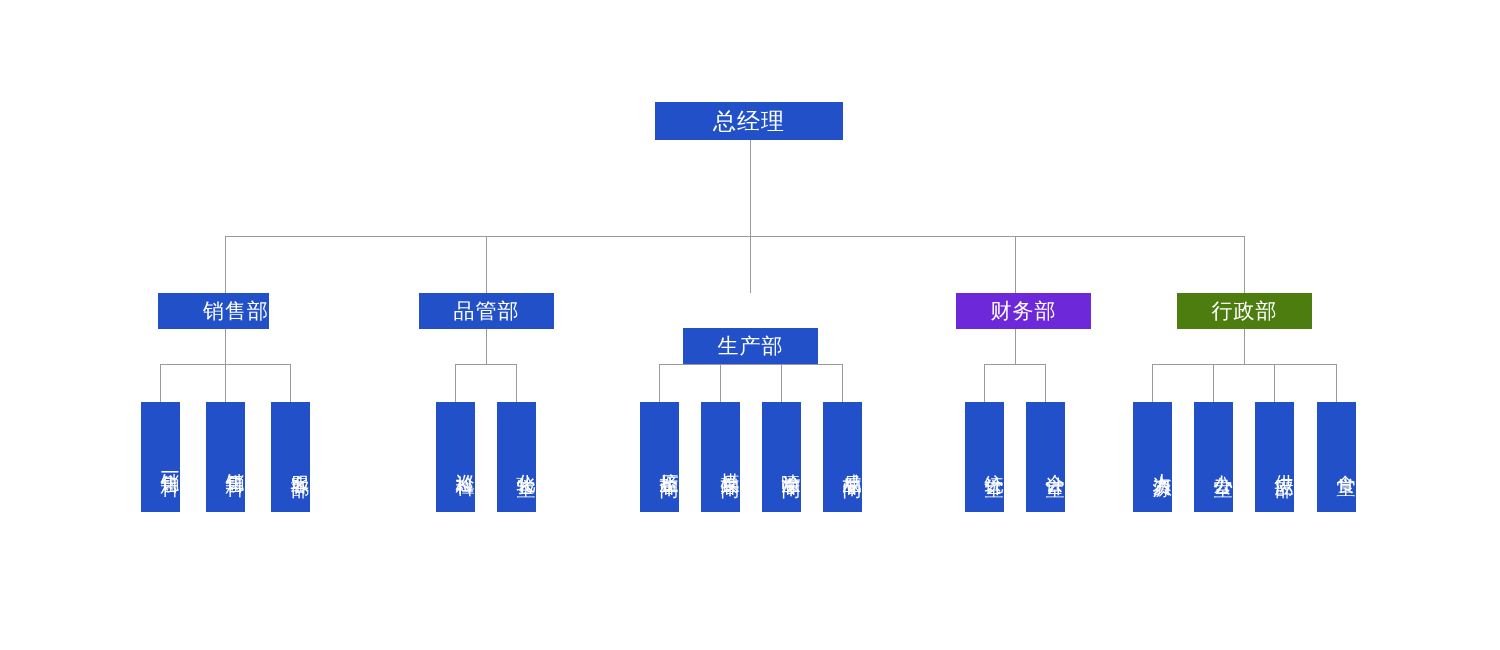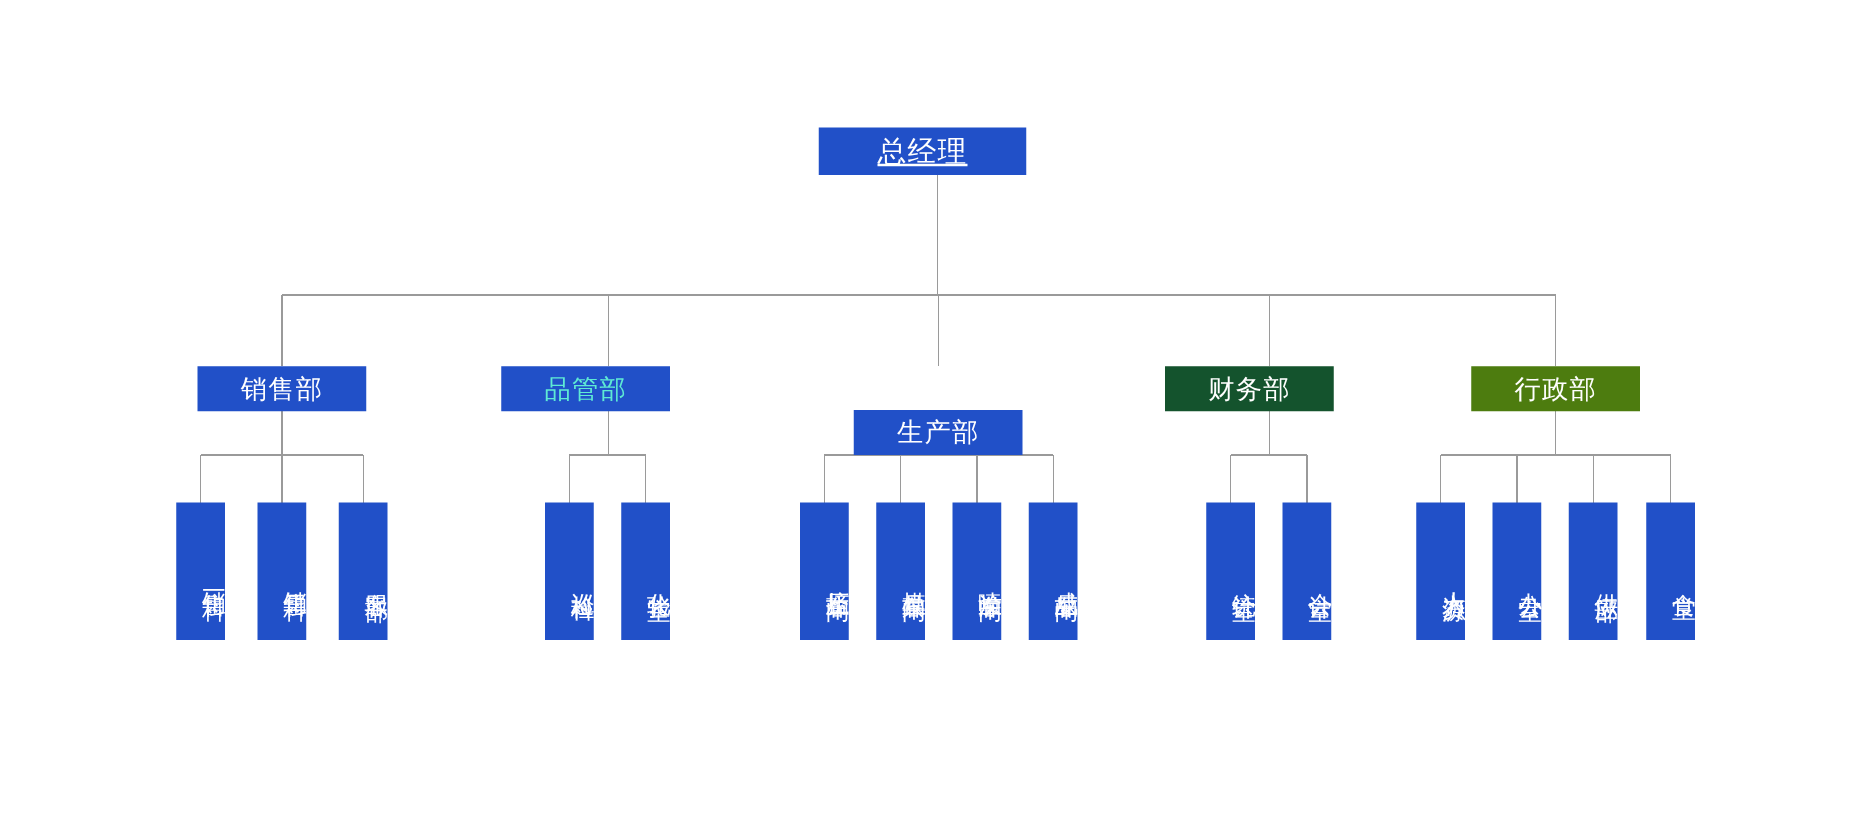--- a/index.html
+++ b/index.html
@@ -86,36 +86,36 @@
       <line x1="1244.5" y1="236" x2="1244.5" y2="293" stroke="#9a9a9a" stroke-width="1" shape-rendering="crispEdges"></line>
       <line x1="1244.5" y1="329" x2="1244.5" y2="364" stroke="#9a9a9a" stroke-width="1" shape-rendering="crispEdges"></line>
       <line x1="1152.5" y1="364" x2="1336.5" y2="364" stroke="#9a9a9a" stroke-width="1" shape-rendering="crispEdges"></line>
       <line x1="1152.5" y1="364" x2="1152.5" y2="402" stroke="#9a9a9a" stroke-width="1" shape-rendering="crispEdges"></line>
       <line x1="1213.5" y1="364" x2="1213.5" y2="402" stroke="#9a9a9a" stroke-width="1" shape-rendering="crispEdges"></line>
       <line x1="1274.5" y1="364" x2="1274.5" y2="402" stroke="#9a9a9a" stroke-width="1" shape-rendering="crispEdges"></line>
       <line x1="1336.5" y1="364" x2="1336.5" y2="402" stroke="#9a9a9a" stroke-width="1" shape-rendering="crispEdges"></line>
     </svg>
 
   <div id="nodes">
-      <div class="node root" style="left: 655px; top: 102px; width: 166px; height: 38px; background: rgb(33, 80, 200); color: rgb(255, 255, 255); text-decoration: underline;">
+      <div class="node root" style="left: 655px; top: 102px; width: 188px; height: 38px; background: rgb(33, 80, 200); color: rgb(255, 255, 255);">
         <span>总经理</span>
       </div>
-      <div class="node dept" style="left: 158px; top: 293px; width: 135px; height: 36px; background: rgb(33, 80, 200); color: rgb(255, 255, 255);">
+      <div class="node dept" style="left: 158px; top: 293px; width: 111px; height: 36px; background: rgb(33, 80, 200); color: rgb(255, 255, 255); justify-content: flex-end;">
         <span>销售部</span>
       </div>
       <div class="node leaf" style="left: 141px; top: 402px; width: 39px; height: 110px; background: rgb(33, 80, 200); color: rgb(255, 255, 255);">
         <span>销售一科</span>
       </div>
       <div class="node leaf" style="left: 206px; top: 402px; width: 39px; height: 110px; background: rgb(33, 80, 200); color: rgb(255, 255, 255);">
         <span>销售二科</span>
       </div>
       <div class="node leaf" style="left: 271px; top: 402px; width: 39px; height: 110px; background: rgb(33, 80, 200); color: rgb(255, 255, 255);">
         <span>客服部</span>
       </div>
-      <div class="node dept" style="left: 401px; top: 293px; width: 135px; height: 36px; background: rgb(33, 80, 200); color: #5eead4;">
+      <div class="node dept" style="left: 419px; top: 293px; width: 135px; height: 36px; background: rgb(33, 80, 200); color: #ffffff;">
         <span>品管部</span>
       </div>
       <div class="node leaf" style="left: 436px; top: 402px; width: 39px; height: 110px; background: rgb(33, 80, 200); color: rgb(255, 255, 255);">
         <span>巡检科</span>
       </div>
       <div class="node leaf" style="left: 497px; top: 402px; width: 39px; height: 110px; background: rgb(33, 80, 200); color: rgb(255, 255, 255);">
         <span>化验室</span>
       </div>
       <div class="node dept" style="left: 683px; top: 293px; width: 135px; height: 36px; background: rgb(33, 80, 200); color: rgb(255, 255, 255); margin-top: 35px;">
         <span>生产部</span>
@@ -125,21 +125,21 @@
       </div>
       <div class="node leaf" style="left: 701px; top: 402px; width: 39px; height: 110px; background: rgb(33, 80, 200); color: rgb(255, 255, 255);">
         <span>模具车间</span>
       </div>
       <div class="node leaf" style="left: 762px; top: 402px; width: 39px; height: 110px; background: rgb(33, 80, 200); color: rgb(255, 255, 255);">
         <span>喷涂车间</span>
       </div>
       <div class="node leaf" style="left: 823px; top: 402px; width: 39px; height: 110px; background: rgb(33, 80, 200); color: rgb(255, 255, 255);">
         <span>成品车间</span>
       </div>
-      <div class="node dept" style="left: 932px; top: 293px; width: 135px; height: 36px; background: #14532d; color: rgb(255, 255, 255);">
+      <div class="node dept" style="left: 956px; top: 293px; width: 135px; height: 36px; background: #6d28d9; color: rgb(255, 255, 255);">
         <span>财务部</span>
       </div>
       <div class="node leaf" style="left: 965px; top: 402px; width: 39px; height: 110px; background: rgb(33, 80, 200); color: rgb(255, 255, 255);">
         <span>统计室</span>
       </div>
       <div class="node leaf" style="left: 1026px; top: 402px; width: 39px; height: 110px; background: rgb(33, 80, 200); color: rgb(255, 255, 255);">
         <span>会计室</span>
       </div>
       <div class="node dept" style="left: 1177px; top: 293px; width: 135px; height: 36px; background: #4d7c0f; color: rgb(255, 255, 255);">
         <span>行政部</span>

